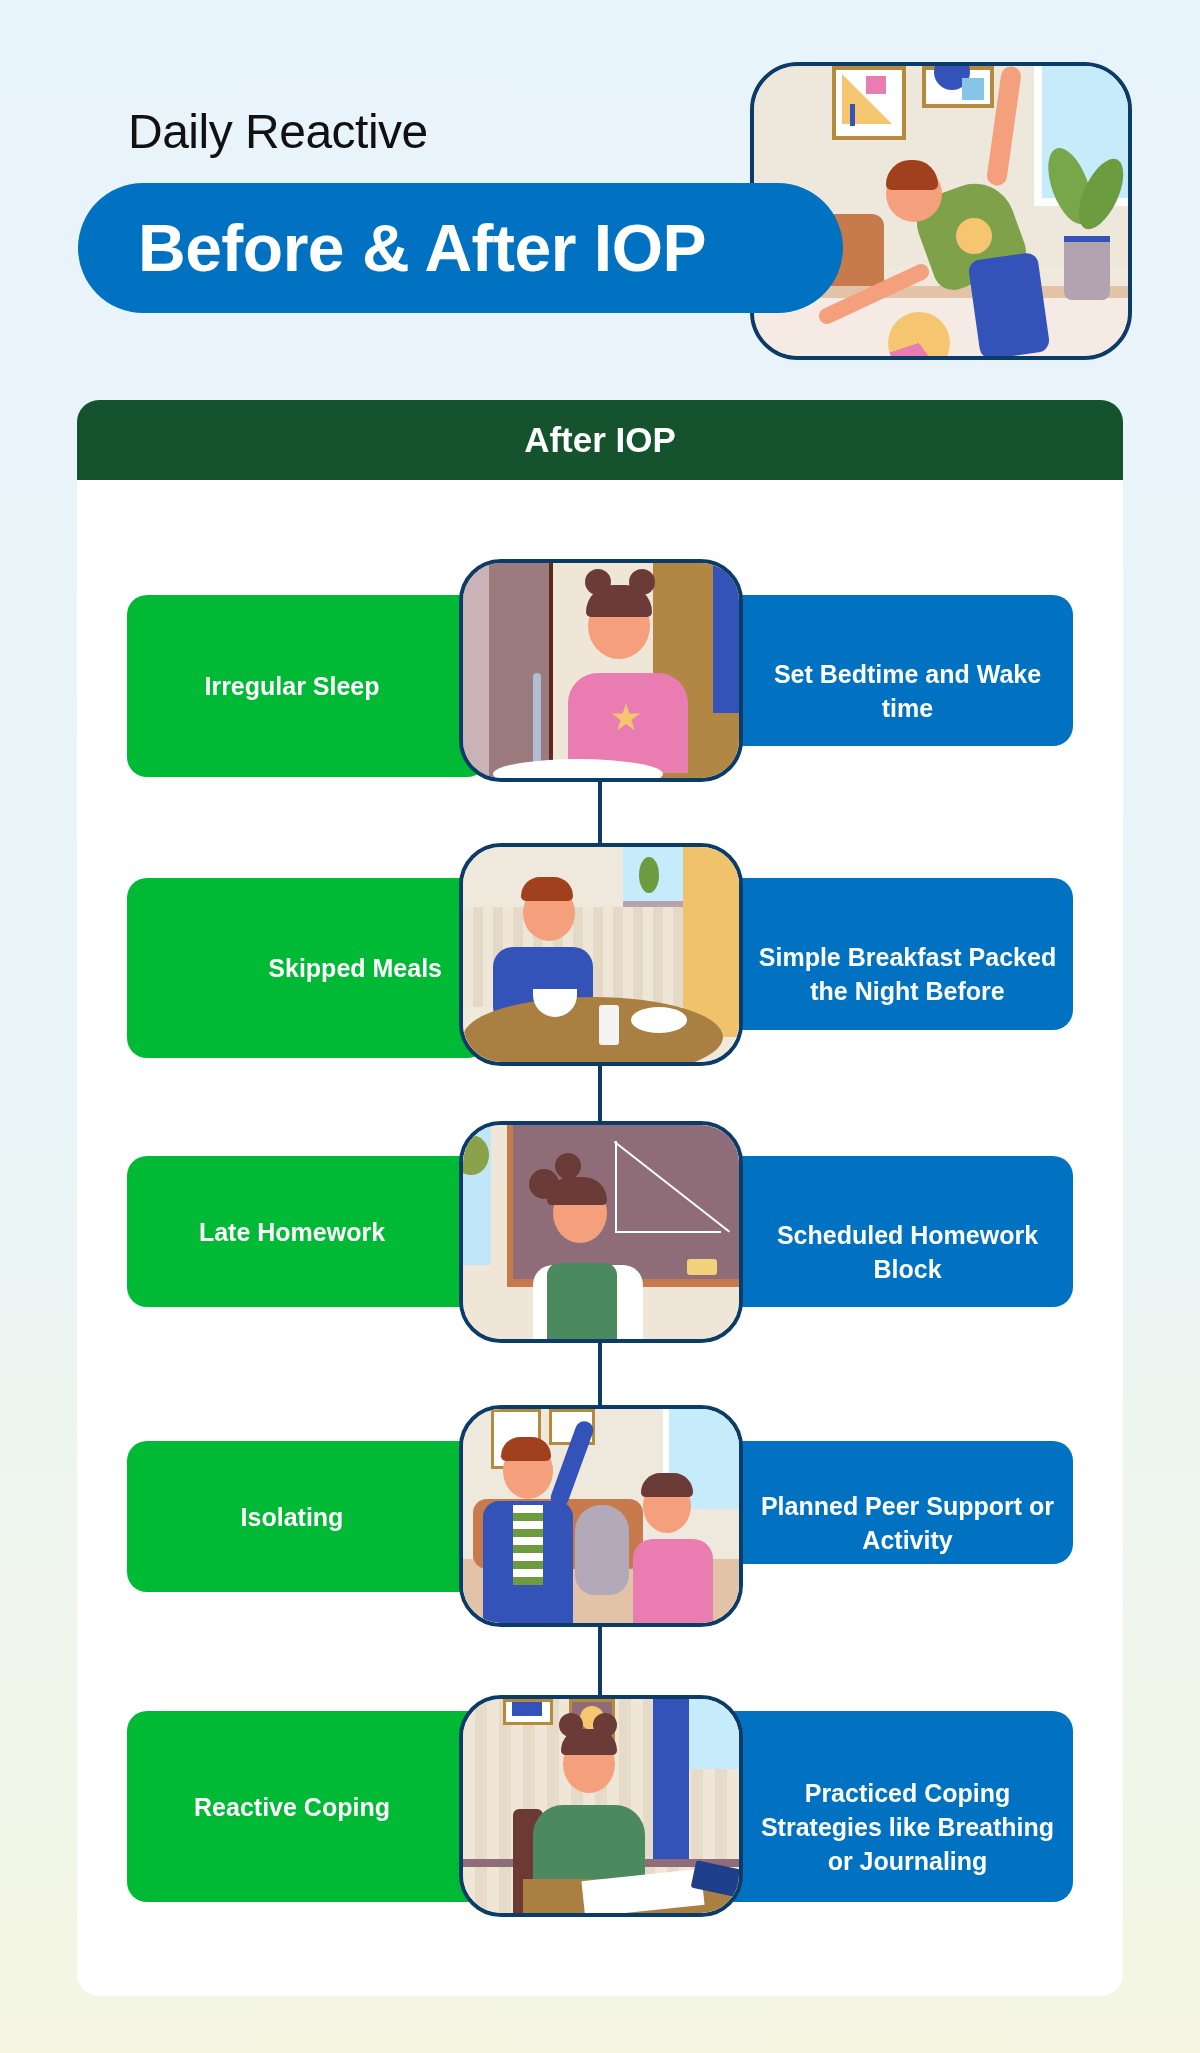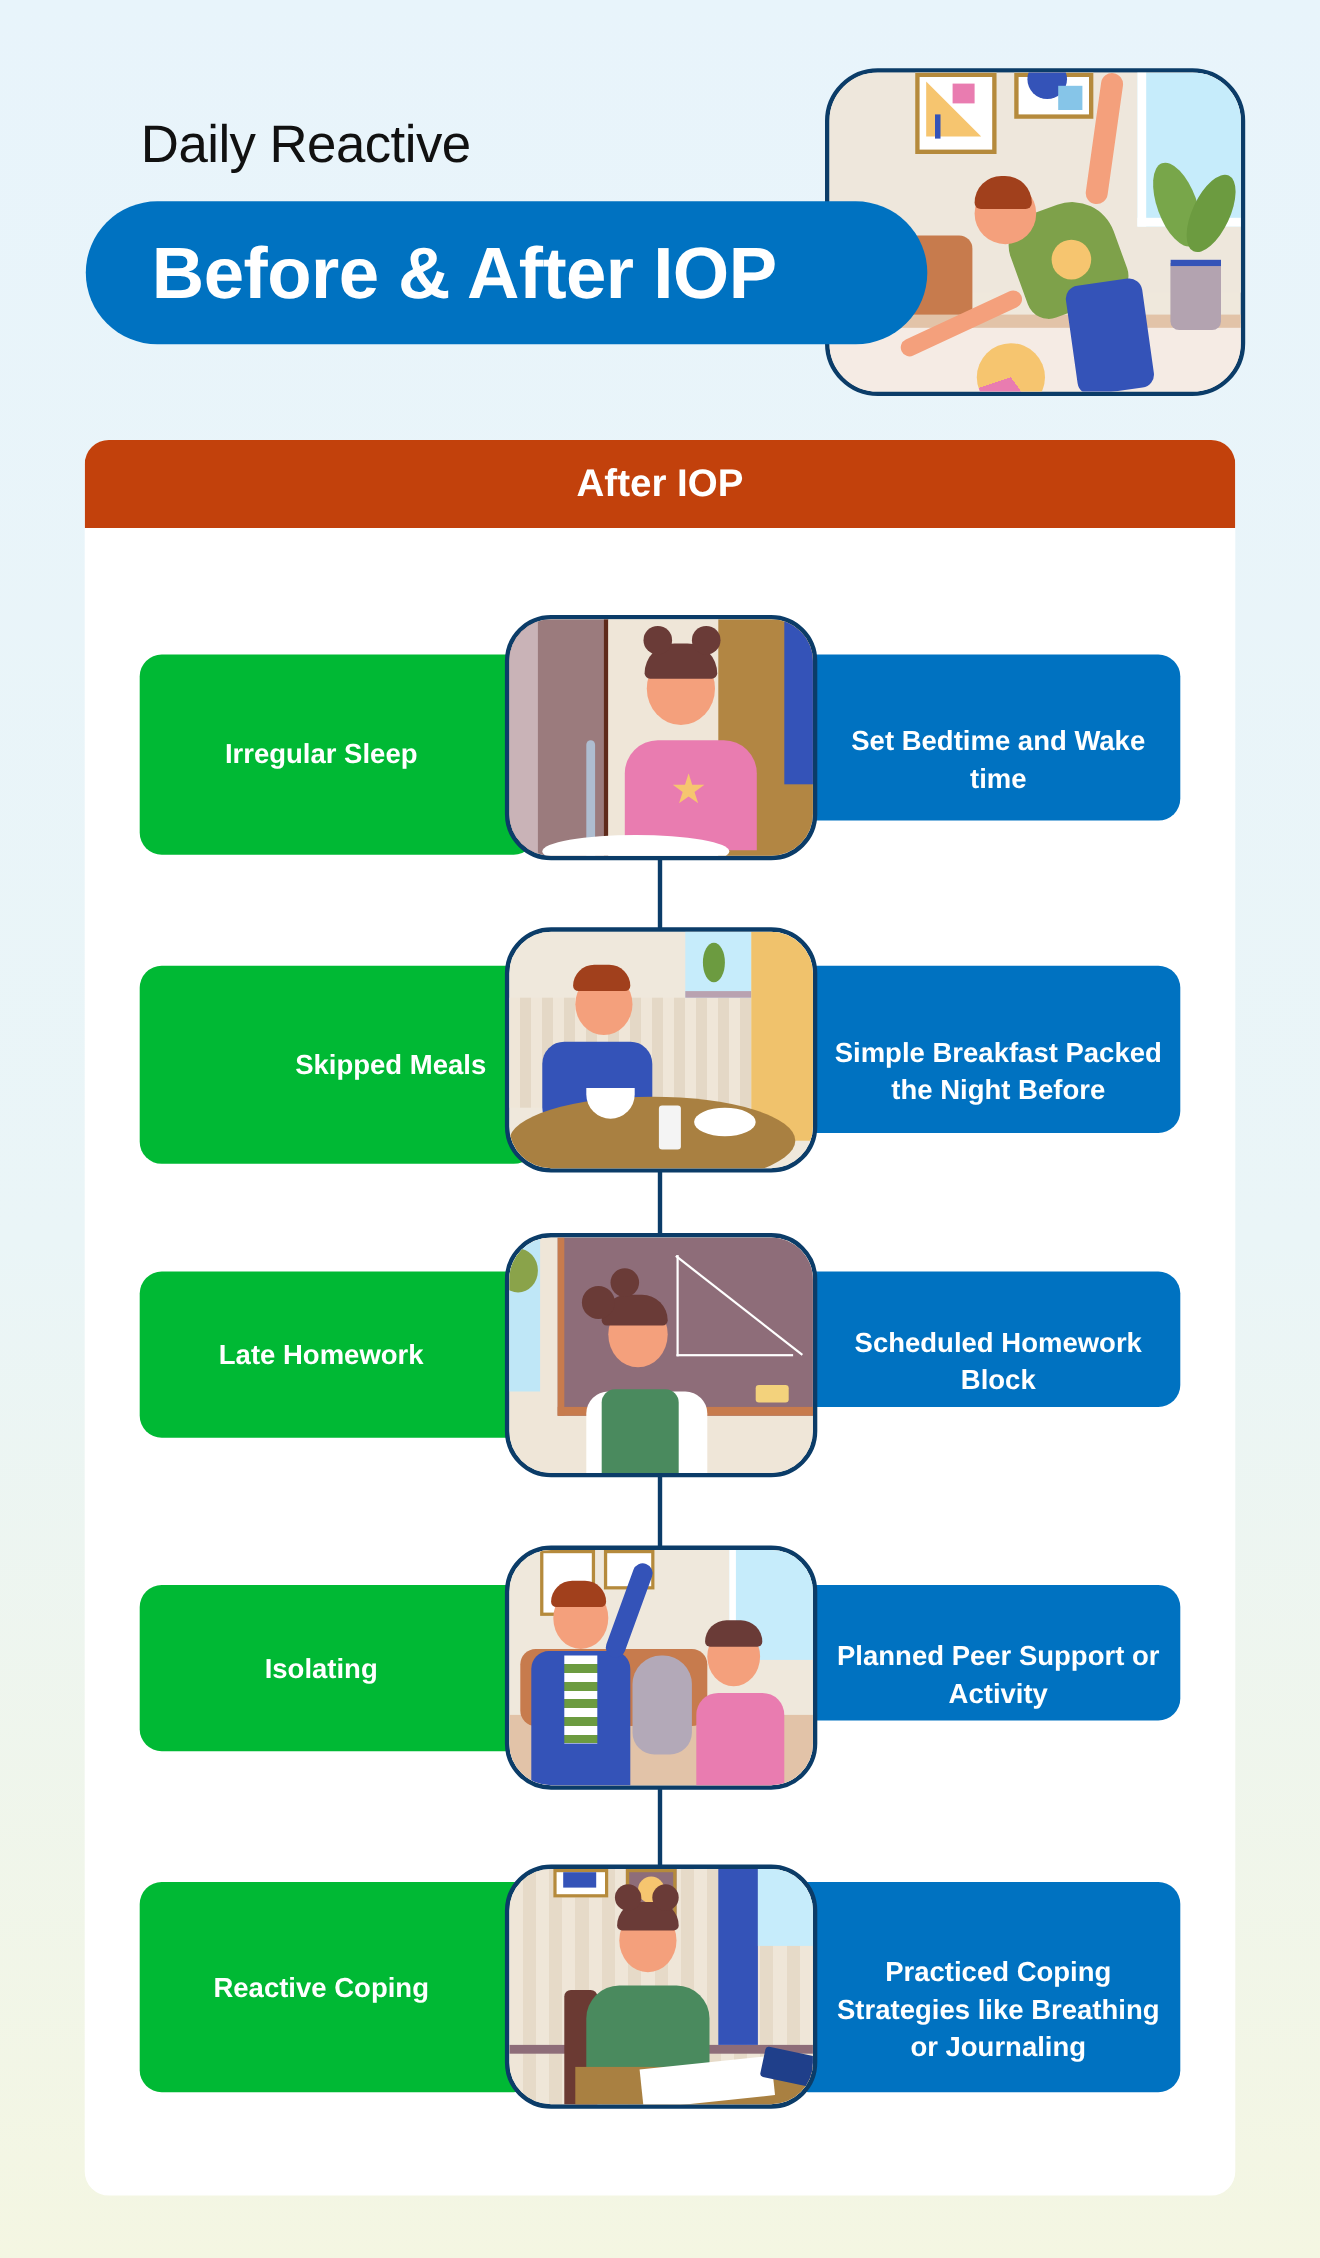--- a/index.html
+++ b/index.html
@@ -36,21 +36,21 @@
   .panel {
     position: absolute; left: 77px; top: 400px; width: 1046px; height: 1596px;
     background: #fff; border-radius: 22px; overflow: hidden;
   }
   .panel-head { display: flex; height: 80px; }
   .head-cell {
     flex: 1; display: flex; align-items: center; justify-content: center;
     color: #fff; font-weight: 700; font-size: 35px;
   }
   .head-before { background: #00b934; }
-  .head-after { background: #c2410c; }
+  .head-after { background: #14532d; }
 
   
   .connector {
     position: absolute; left: 598px; width: 4px; background: #0b3c68; z-index: 1;
   }
 
   
   .row-box {
     position: absolute; display: flex; align-items: center; justify-content: center;
     text-align: center; color: #fff; font-weight: 700; font-size: 25px; line-height: 34px;
@@ -164,21 +164,21 @@
   <div class="shape" style="left:58px;top:30px;width:52px;height:24px;background:#a1401c;border-radius:24px 24px 6px 6px;"></div>
   <div class="shape" style="left:0;top:150px;width:260px;height:80px;background:#a98041;border-radius:50%;"></div>
   <div class="shape" style="left:70px;top:142px;width:44px;height:28px;background:#fff;border-radius:0 0 22px 22px;"></div>
   <div class="shape" style="left:136px;top:158px;width:20px;height:40px;background:#f4f4f4;border-radius:3px;"></div>
   <div class="shape" style="left:168px;top:160px;width:56px;height:26px;background:#fff;border-radius:50%;"></div>
 </div>
 
 <div class="row-box box-before" style="top:1156px;height:151px;">
     <span>Late Homework</span>
   </div>
-<div class="row-box box-after" style="top:1156px;height:123px;">
+<div class="row-box box-after" style="top:1156px;height:151px;">
     <span>Scheduled Homework Block</span>
   </div>
 <div class="frame" style="top:1121px;height:222px;">
   <div class="shape" style="left:0;top:0;width:284px;height:222px;background:#efe6d8;"></div>
   <div class="shape" style="left:0;top:0;width:28px;height:140px;background:#bfe7f7;"></div>
   <div class="shape circle" style="left:-10px;top:10px;width:36px;height:40px;background:#8aa34a;"></div>
   <div class="shape" style="left:44px;top:0;width:236px;height:162px;background:#8e6d79;border-left:6px solid #c77b4d;border-bottom:8px solid #c77b4d;"></div>
   <div class="shape" style="left:152px;top:16px;width:2px;height:92px;background:#fff;"></div>
   <div class="shape" style="left:152px;top:106px;width:106px;height:2px;background:#fff;"></div>
   <div class="shape" style="left:152px;top:16px;width:146px;height:2px;background:#fff;transform-origin:0 0;transform:rotate(38deg);"></div>

